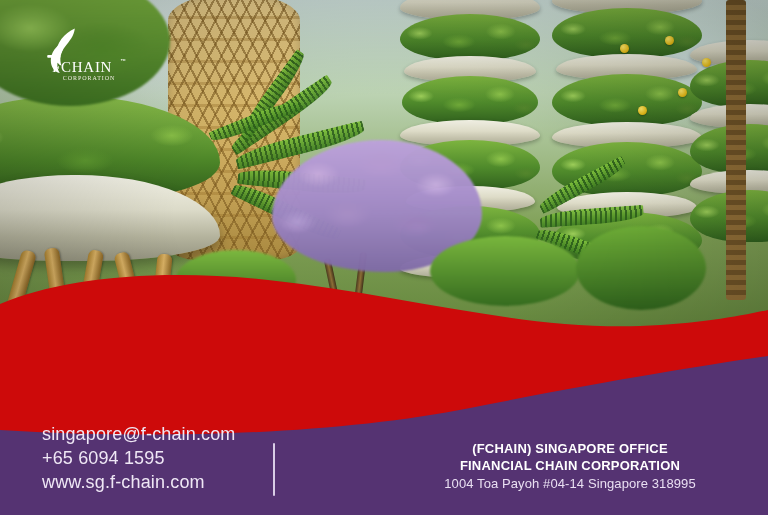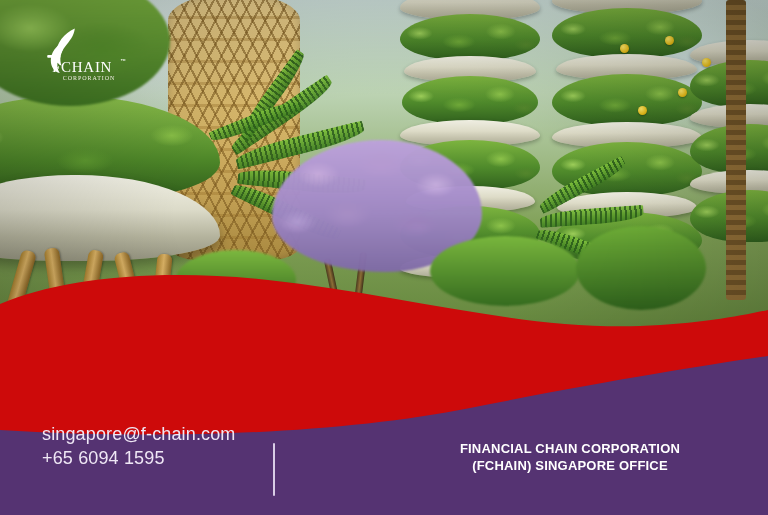--- a/index.html
+++ b/index.html
@@ -327,22 +327,24 @@
     <svg viewBox="0 0 768 175" preserveAspectRatio="none" xmlns="http://www.w3.org/2000/svg">
       <path d="M0,34 C60,8 160,-2 268,10 C400,24 520,60 640,56 C700,54 740,46 768,40
                L768,86 C700,96 600,112 470,138 C340,164 160,170 0,160 Z" fill="#cd0a0a"></path>
     </svg>
   </div>
 
 
   <div class="footer-left">
     <div>singapore@f-chain.com</div>
     <div>+65 6094 1595</div>
+    <div>www.sg.f-chain.com</div>
   </div>
 
   <div class="footer-divider"></div>
 
   <div class="footer-right">
+    <div class="fr-bold">(FCHAIN) SINGAPORE OFFICE</div>
     <div class="fr-bold">FINANCIAL CHAIN CORPORATION</div>
-    <div class="fr-bold">(FCHAIN) SINGAPORE OFFICE</div>
+    <div class="fr-addr">1004 Toa Payoh #04-14 Singapore 318995</div>
   </div>
 
 </div>
 
 </body></html>

